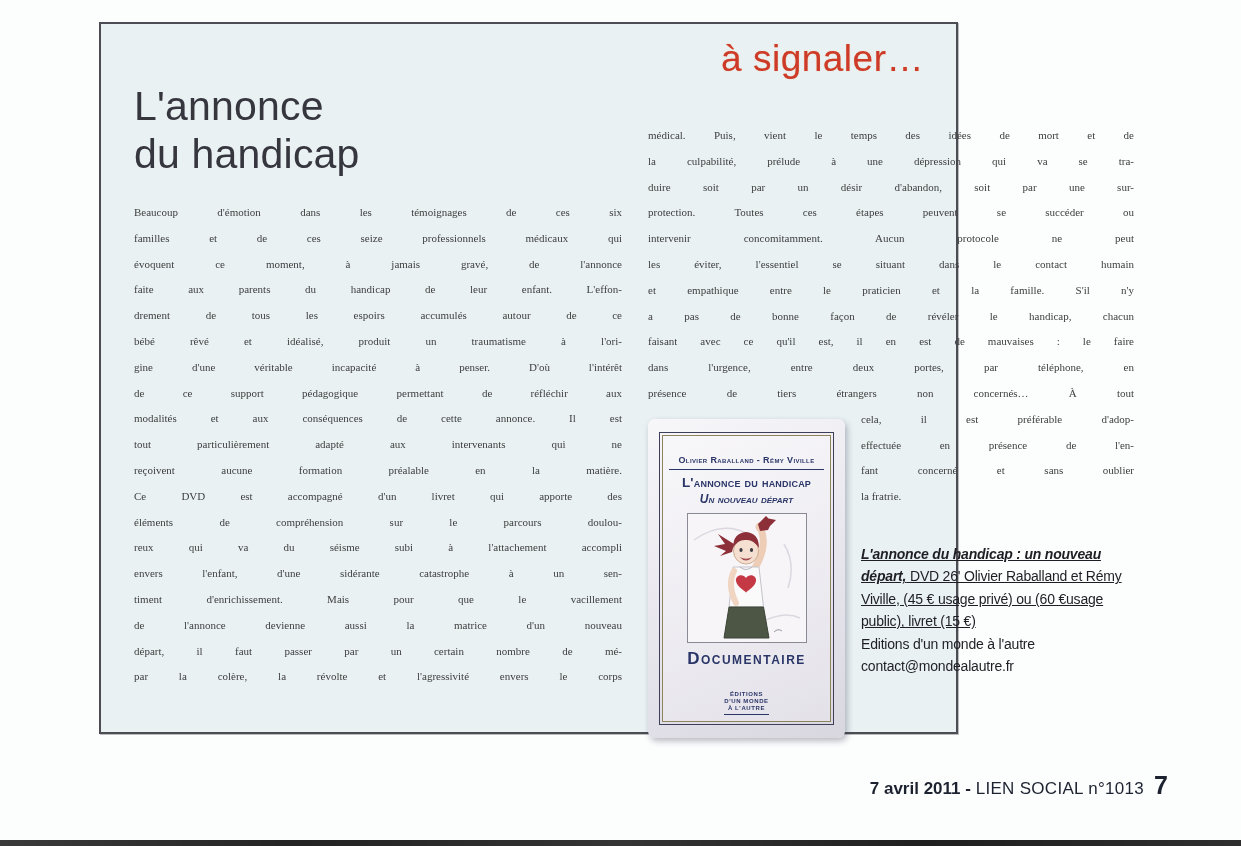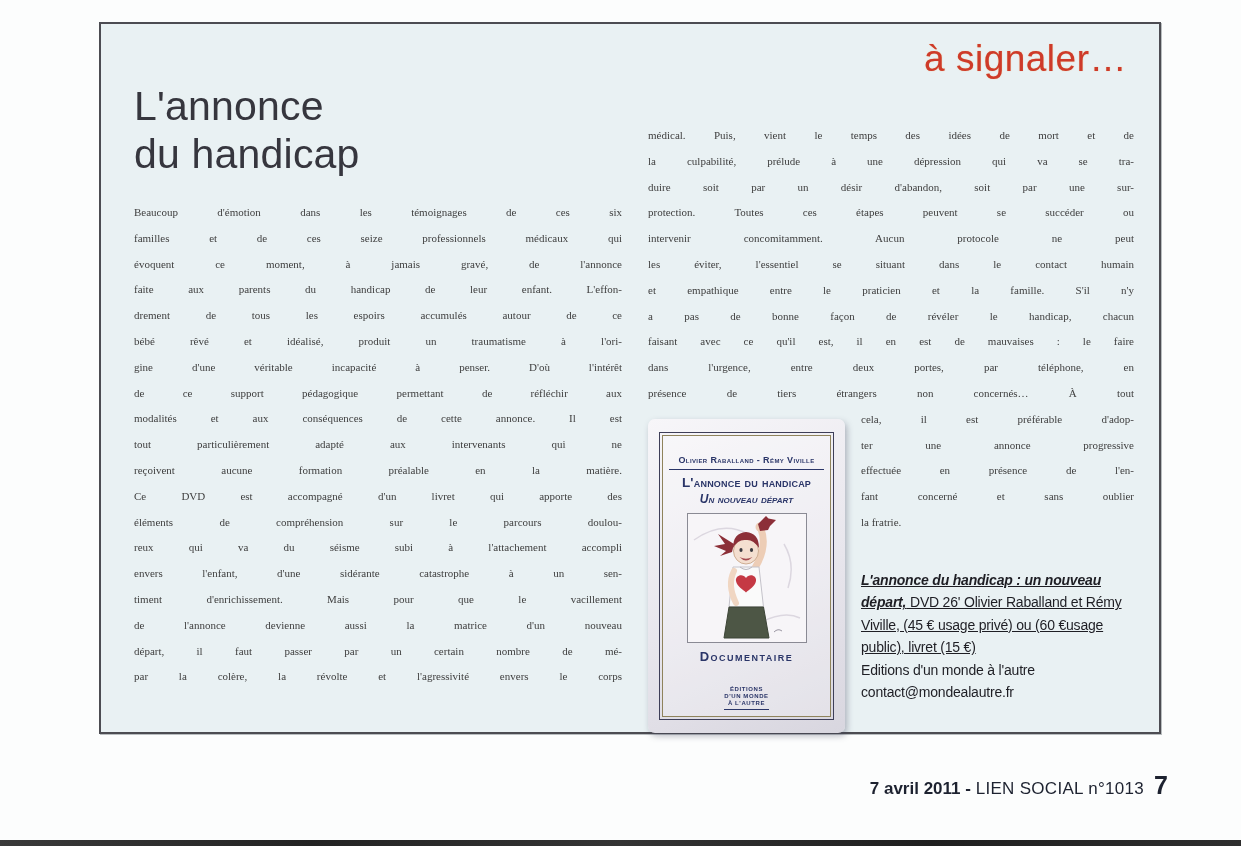--- a/index.html
+++ b/index.html
@@ -2,21 +2,21 @@
 <html><head>
 <meta charset="utf-8">
 <style>
   html,body { margin:0; padding:0; }
   body {
     width:1241px; height:846px; position:relative;
     background:#fcfdfd; overflow:hidden;
     font-family:"Liberation Sans", sans-serif;
   }
   .panel {
-    position:absolute; left:99px; top:22px; width:1062px; height:712px;
+    position:absolute; left:99px; top:22px; width:859px; height:712px;
     background:#e9f1f3; border:2px solid #4c4c52; box-sizing:border-box;
     box-shadow:1px 1px 0 #b9bec0;
   }
   .signaler {
     position:absolute; top:14px; right:32px;
     font-size:37px; letter-spacing:.5px; color:#ce3a2a;
     text-shadow:0 0 1px rgba(235,150,40,.55);
   }
   .title {
     position:absolute; left:33px; top:58px;
@@ -46,21 +46,21 @@
     font-size:9px; font-weight:bold; font-variant:small-caps; color:#2a3568;
     letter-spacing:.4px; padding-bottom:4px; border-bottom:1px solid #2a3568; margin:11px 1px 5px;
     white-space:nowrap;
   }
   .cover-title { font-size:13.5px; font-weight:bold; font-variant:small-caps; color:#2a3568; letter-spacing:.2px; white-space:nowrap; }
   .cover-subtitle { font-size:12px; font-weight:bold; font-style:italic; font-variant:small-caps; color:#2a3568; margin-top:2px; }
   .cover-illus {
     width:118px; height:128px; margin:7px auto 6px;
     border:1px solid #8a8a94; background:#f7f5f8; overflow:hidden;
   }
-  .cover-genre { font-size:13px; font-weight:bold; font-variant:small-caps; letter-spacing:1.5px; color:#2a3568; }
+  .cover-genre { font-size:17px; font-weight:bold; font-variant:small-caps; letter-spacing:1.5px; color:#2a3568; }
   .cover-logo {
     margin-top:4px; display:inline-block; font-size:6px; font-weight:bold;
     color:#2a3568; line-height:7px; letter-spacing:.6px; text-transform:uppercase;
     border-bottom:1px solid #2a3568; padding-bottom:2px;
   }
 
   .caption { overflow:hidden; margin-top:33px; font-size:14px; line-height:22.5px; color:#1e1e24; letter-spacing:-.2px; }
   .caption p { margin:0;text-decoration:underline; }
   .caption .lead { font-weight:bold; font-style:italic; }
   .caption .cap-line { margin:0; }
@@ -158,21 +158,20 @@
             <div>Éditions</div>
             <div>d'un monde</div>
             <div>à l'autre</div>
           </div>
         </div>
       </div>
     </div>
 
     <div id="wrap-lines">
         <div class="bline">cela, il est préférable d'adop-</div>
-        <div class="bline">ter une annonce progressive</div>
         <div class="bline">effectuée en présence de l'en-</div>
         <div class="bline">fant concerné et sans oublier</div>
         <div class="bline no-just">la fratrie.</div>
       </div>
 
     <div class="caption">
       <p><span class="lead">L'annonce du handicap : un nouveau départ,</span><span> DVD 26' Olivier Raballand et Rémy Viville, (45 € usage privé) ou (60 €usage public), livret (15 €)</span></p>
       <div class="cap-line">Editions d'un monde à l'autre</div>
       <div class="cap-line">contact@mondealautre.fr</div>
     </div>

